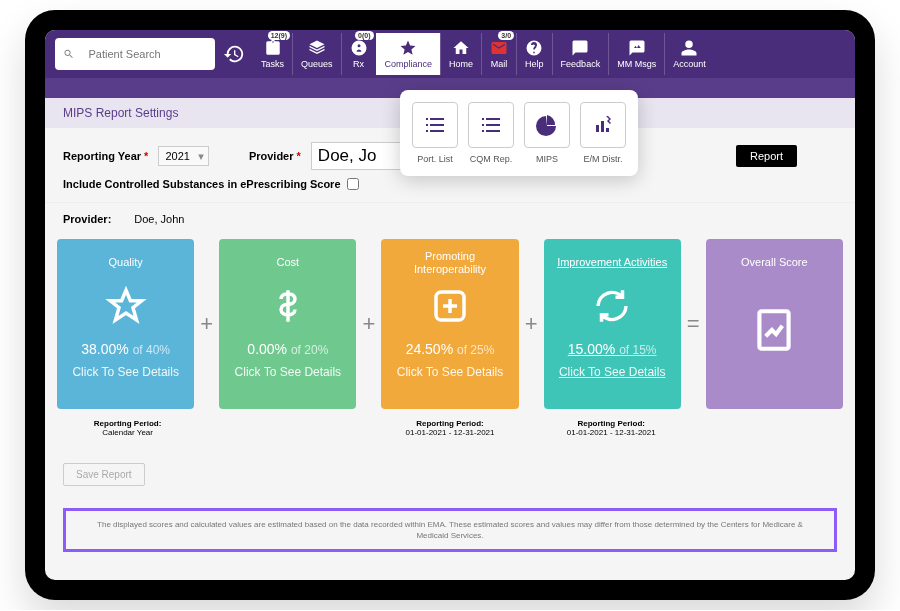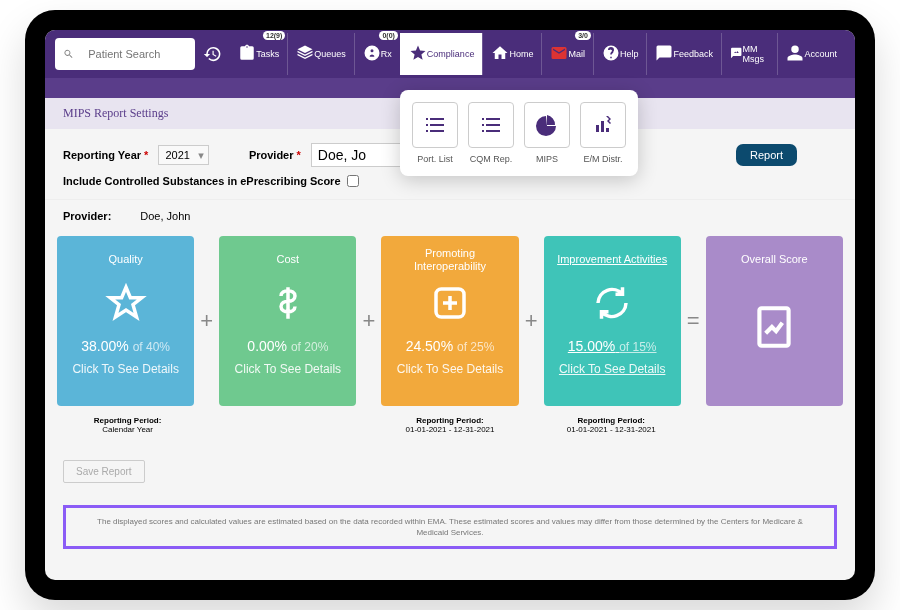--- a/index.html
+++ b/index.html
@@ -5,47 +5,47 @@
 * { box-sizing: border-box; margin: 0; padding: 0; }
 body { font-family: Arial, sans-serif; background: #fff; display: flex; justify-content: center; padding: 10px; }
 .tablet { width: 850px; height: 590px; background: #000; border-radius: 30px; padding: 20px; position: relative; box-shadow: 0 20px 40px rgba(0,0,0,0.15); }
 .screen { width: 100%; height: 100%; background: #f5f5f5; border-radius: 10px; overflow: hidden; position: relative; }
 .topbar { background: #4a2d7a; height: 48px; display: flex; align-items: center; padding: 0 10px; gap: 8px; position: relative; z-index: 10; }
 .search-box { background: #fff; border-radius: 4px; height: 32px; width: 160px; display: flex; align-items: center; padding: 0 8px; gap: 14px; }
 .search-box svg { width: 14px; height: 14px; fill: #888; }
 .search-box input { border: none; outline: none; font-size: 11px; width: 100%; color: #888; }
 .history-icon { color: #fff; cursor: pointer; }
 .nav-items { display: flex; gap: 0; flex: 1; }
-.nav-item { display: flex; flex-direction: row; align-items: center; justify-content: center; color: #fff; font-size: 9px; padding: 2px 8px; position: relative; cursor: pointer; border-left: 1px solid rgba(255,255,255,0.2); height: 42px; }
+.nav-item { display: flex; flex-direction: column; align-items: center; justify-content: center; color: #fff; font-size: 9px; padding: 2px 8px; position: relative; cursor: pointer; border-left: 1px solid rgba(255,255,255,0.2); height: 42px; }
 .nav-item:first-child { border-left: none; }
 .nav-item svg { width: 18px; height: 18px; fill: #fff; margin-bottom: 2px; }
 .nav-item.active { background: #fff; color: #4a2d7a; }
 .nav-item.active svg { fill: #4a2d7a; }
 .badge { position: absolute; top: -2px; right: 2px; background: #fff; color: #333; font-size: 7px; padding: 1px 3px; border-radius: 6px; font-weight: bold; }
 .mail-icon-red { fill: #d33 !important; }
 .subbar { background: #5a3d8a; height: 20px; }
 .dropdown { position: absolute; top: 60px; left: 355px; background: #fff; border-radius: 8px; box-shadow: 0 4px 20px rgba(0,0,0,0.2); padding: 12px; display: flex; gap: 10px; z-index: 100; }
 .dropdown::before { content: ''; position: absolute; top: -8px; left: 115px; border: 8px solid transparent; border-bottom-color: #fff; }
 .dd-item { display: flex; flex-direction: column; align-items: center; gap: 6px; cursor: pointer; }
 .dd-box { width: 46px; height: 46px; border: 1px solid #ccc; border-radius: 4px; display: flex; align-items: center; justify-content: center; }
 .dd-box svg { width: 24px; height: 24px; fill: #4a2d7a; }
 .dd-label { font-size: 9px; color: #555; }
 .content { padding: 0; }
-.section-header { background: #e8e4f0; color: #5a3d8a; font-size: 12px; padding: 8px 18px; font-weight: 500; font-family: Liberation Serif, serif; }
+.section-header { background: #e8e4f0; color: #5a3d8a; font-size: 12px; padding: 8px 18px; font-weight: 500; }
 .form-row { padding: 14px 18px 8px; display: flex; align-items: center; gap: 10px; font-size: 11px; }
 .form-row label { font-weight: bold; }
 .req { color: #c00; }
 .select-box { border: 1px solid #ccc; background: #f9f9f9; padding: 3px 18px 3px 6px; font-size: 11px; position: relative; display: inline-block; }
 .select-box::after { content: '▾'; position: absolute; right: 4px; color: #888; }
-.text-input { border: 1px solid #ccc; padding: 3px 6px; font-size: 14px; width: 140px; background: #fff; }
-.run-btn { background: #0c4a6e; color: #fff; border: none; padding: 5px 14px; font-size: 11px; border-radius: 7px; cursor: pointer; margin-left: auto; margin-right: 40px; }
+.text-input { border: 1px solid #ccc; padding: 3px 6px; font-size: 17px; width: 140px; background: #fff; }
+.run-btn { background: #000000; color: #fff; border: none; padding: 5px 14px; font-size: 11px; border-radius: 2px; cursor: pointer; margin-left: auto; margin-right: 40px; }
 .check-row { padding: 0 18px 12px; display: flex; align-items: center; gap: 6px; font-size: 11px; font-weight: bold; }
 .check-row input { width: 12px; height: 12px; }
 .provider-line { padding: 10px 18px 8px; font-size: 11px; border-top: 1px solid #eee; }
-.provider-line strong { margin-right: 29px; }
+.provider-line strong { margin-right: 23px; }
 .cards { display: flex; align-items: center; padding: 6px 12px; gap: 4px; }
 .card { flex: 1; border-radius: 4px; color: #fff; text-align: center; padding: 10px 6px 12px; display: flex; flex-direction: column; align-items: center; min-height: 170px; }
 .card-title { font-size: 11px; min-height: 28px; display: flex; align-items: center; justify-content: center; line-height: 1.2; }
 .card-icon { margin: 8px 0 10px; }
 .card-icon svg { width: 42px; height: 42px; fill: none; stroke: #fff; stroke-width: 2; }
 .card-score { font-size: 14px; font-weight: 500; margin-bottom: 8px; }
 .card-score .of { opacity: 0.7; font-size: 12px; font-weight: normal; }
 .card-details { font-size: 12px; opacity: 0.9; }
 .op { font-size: 22px; color: #888; padding: 0 2px; }
 .c-quality { background: #5bb5d8; }

